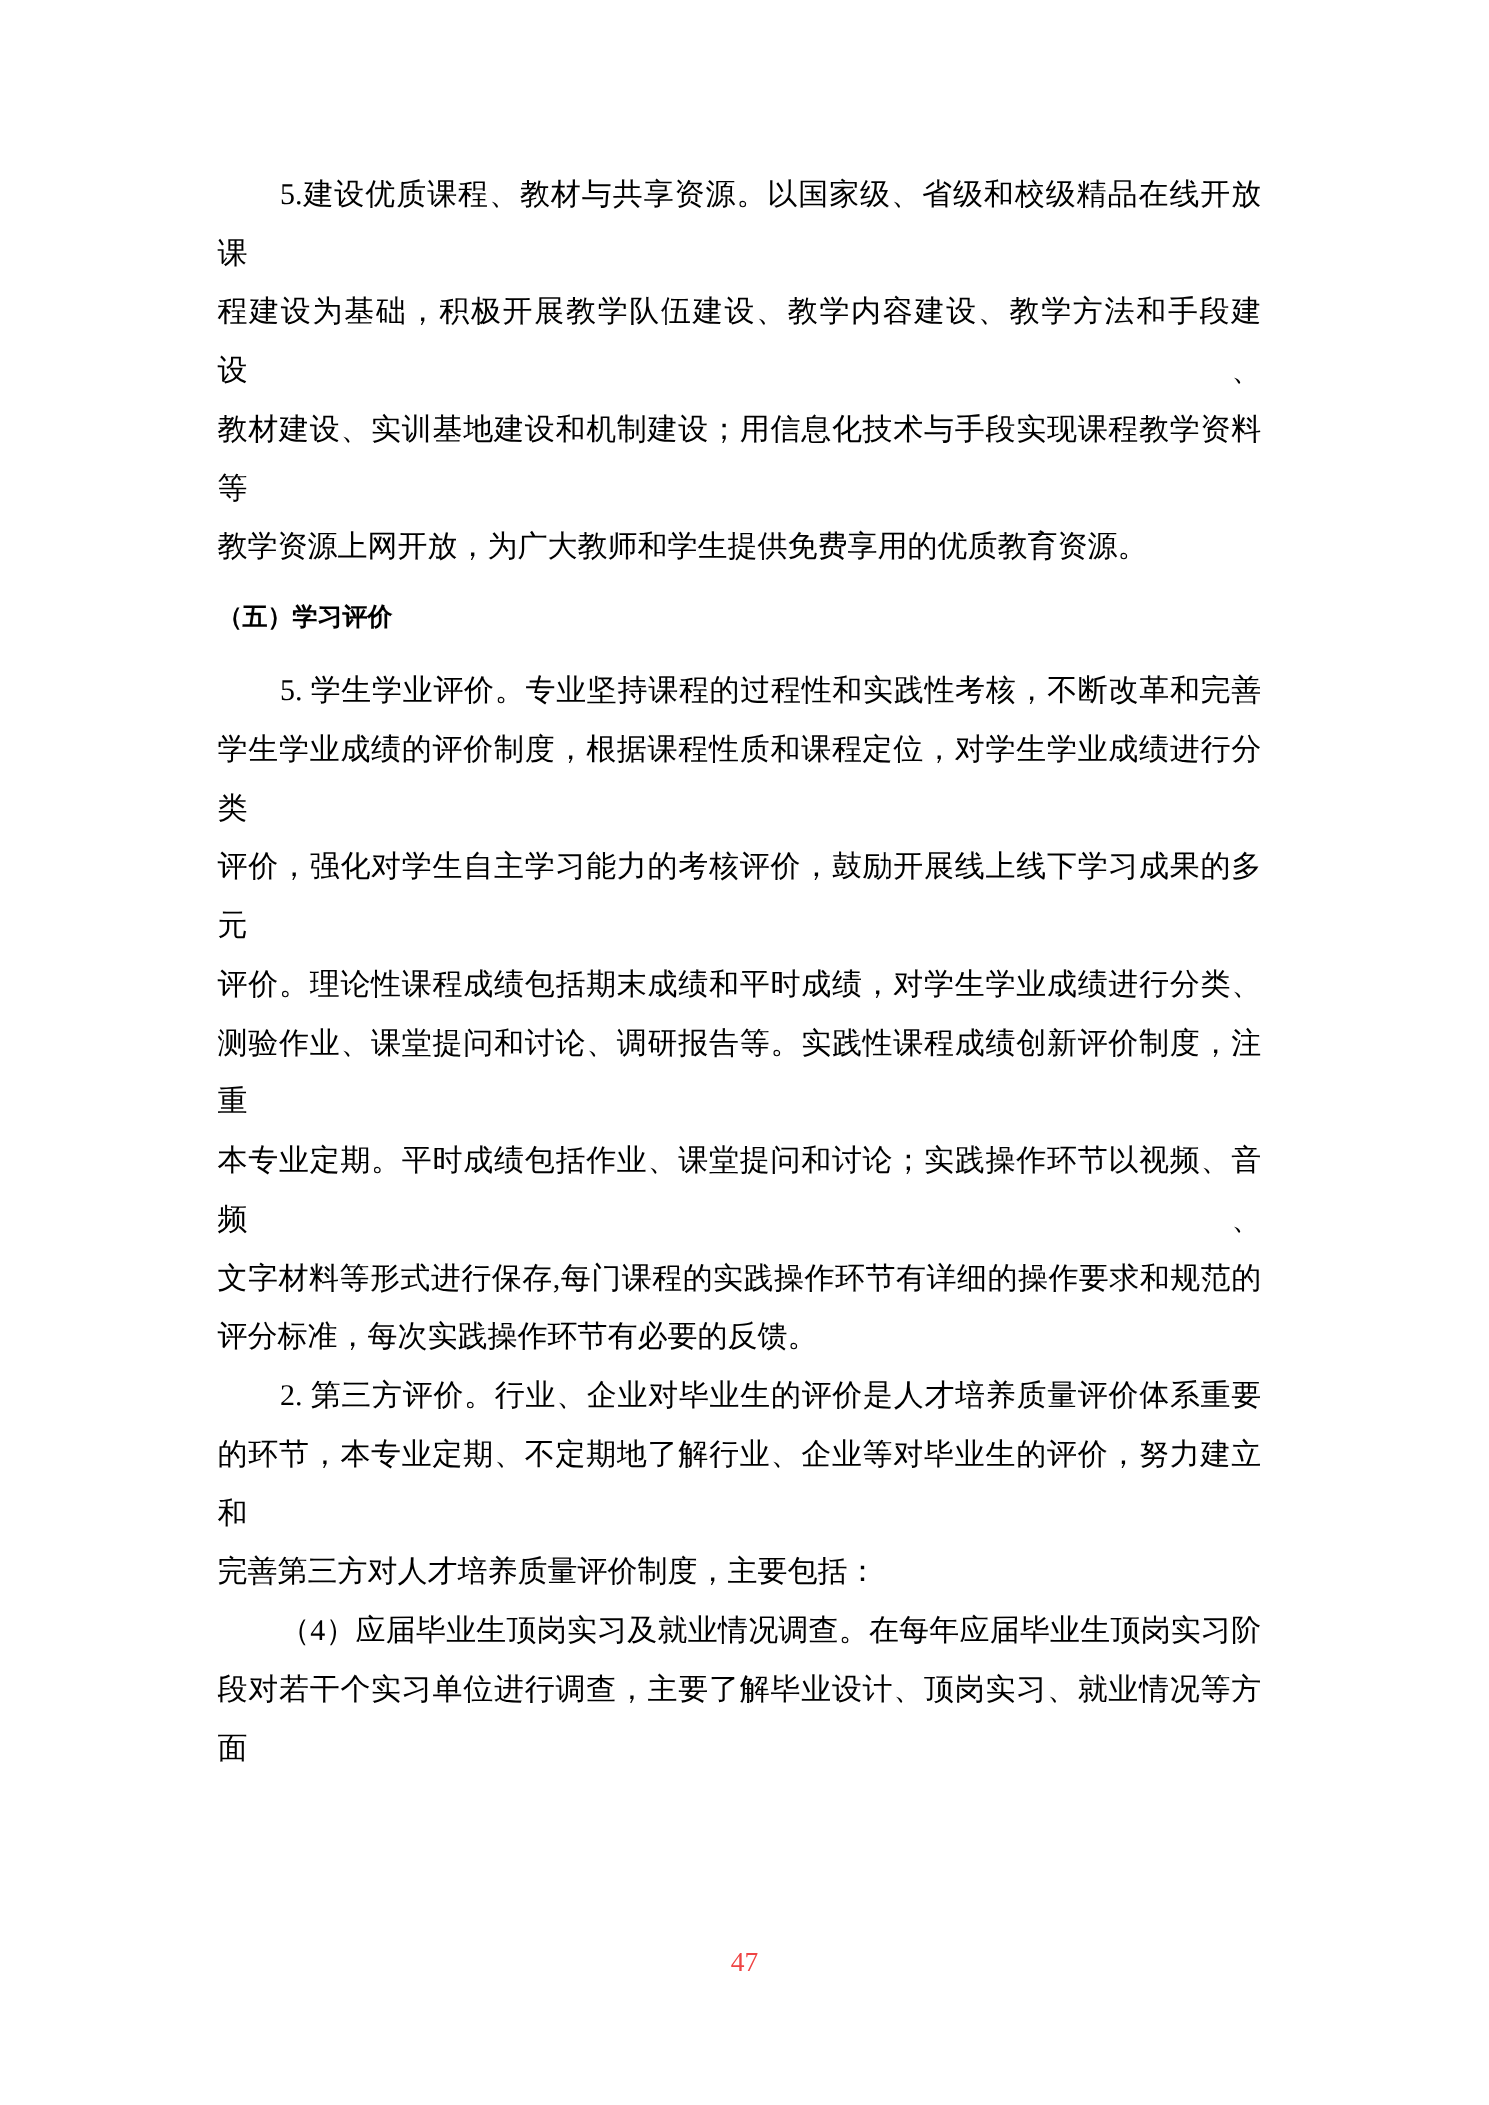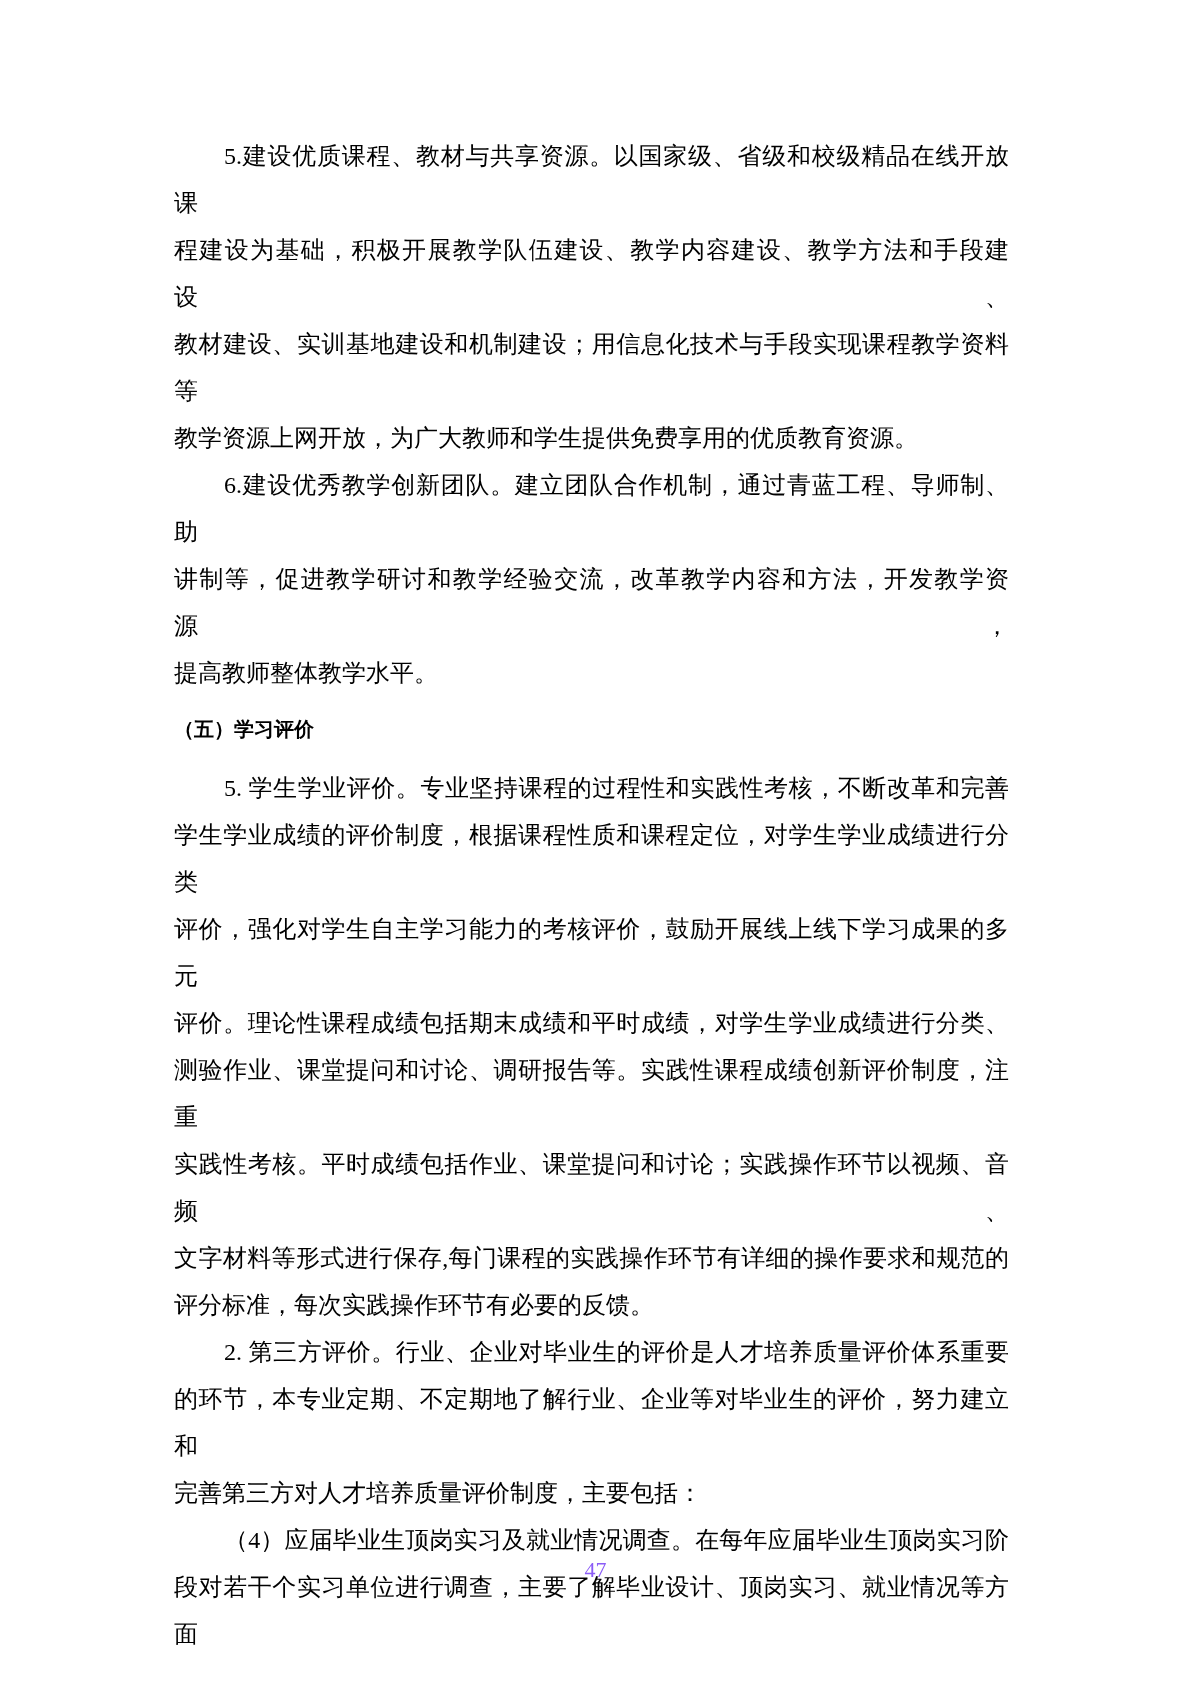--- a/index.html
+++ b/index.html
@@ -50,47 +50,42 @@
   }
   .footer {
     position: absolute;
     top: 1556px;
     left: 0;
     width: 100%;
     text-align: center;
     font-size: 22px;
     line-height: 28px;
     font-family: "Liberation Serif", "DejaVu Serif", serif;
-    color: #8b5cf6;
+    color: #ef4444;
   }
 </style>
 </head>
 <body>
 
 <div class="page">
   <div class="doc-content">
       <div class="para">
         <div class="line first">5.建设优质课程、教材与共享资源。以国家级、省级和校级精品在线开放课</div>
         <div class="line">程建设为基础，积极开展教学队伍建设、教学内容建设、教学方法和手段建设、</div>
         <div class="line">教材建设、实训基地建设和机制建设；用信息化技术与手段实现课程教学资料等</div>
         <div class="line last">教学资源上网开放，为广大教师和学生提供免费享用的优质教育资源。</div>
       </div>
-      <div class="para">
-        <div class="line first">6.建设优秀教学创新团队。建立团队合作机制，通过青蓝工程、导师制、助</div>
-        <div class="line">讲制等，促进教学研讨和教学经验交流，改革教学内容和方法，开发教学资源，</div>
-        <div class="line last">提高教师整体教学水平。</div>
-      </div>
       <h2 class="heading">（五）学习评价</h2>
       <div class="para">
         <div class="line first">5. 学生学业评价。专业坚持课程的过程性和实践性考核，不断改革和完善</div>
         <div class="line">学生学业成绩的评价制度，根据课程性质和课程定位，对学生学业成绩进行分类</div>
         <div class="line">评价，强化对学生自主学习能力的考核评价，鼓励开展线上线下学习成果的多元</div>
         <div class="line">评价。理论性课程成绩包括期末成绩和平时成绩，对学生学业成绩进行分类、</div>
         <div class="line">测验作业、课堂提问和讨论、调研报告等。实践性课程成绩创新评价制度，注重</div>
-        <div class="line">实践性考核。平时成绩包括作业、课堂提问和讨论；实践操作环节以视频、音频、</div>
+        <div class="line">本专业定期。平时成绩包括作业、课堂提问和讨论；实践操作环节以视频、音频、</div>
         <div class="line">文字材料等形式进行保存,每门课程的实践操作环节有详细的操作要求和规范的</div>
         <div class="line last">评分标准，每次实践操作环节有必要的反馈。</div>
       </div>
       <div class="para">
         <div class="line first">2. 第三方评价。行业、企业对毕业生的评价是人才培养质量评价体系重要</div>
         <div class="line">的环节，本专业定期、不定期地了解行业、企业等对毕业生的评价，努力建立和</div>
         <div class="line last">完善第三方对人才培养质量评价制度，主要包括：</div>
       </div>
       <div class="para">
         <div class="line first">（4）应届毕业生顶岗实习及就业情况调查。在每年应届毕业生顶岗实习阶</div>

